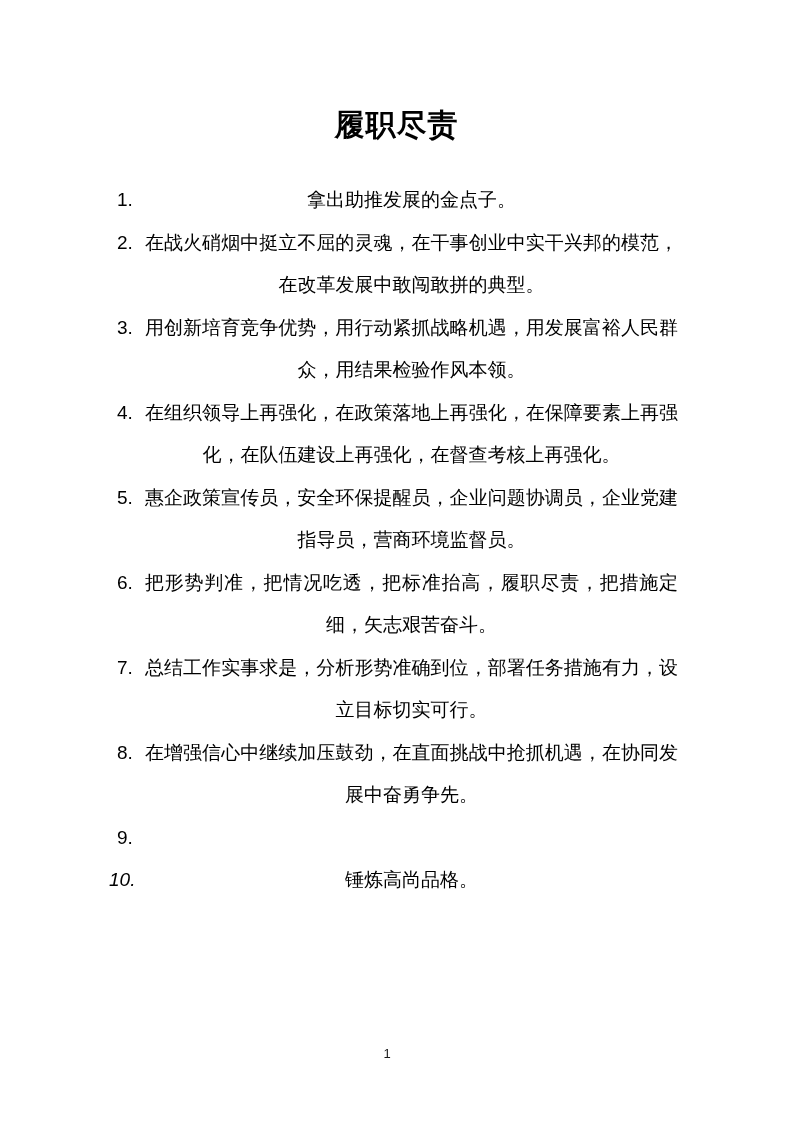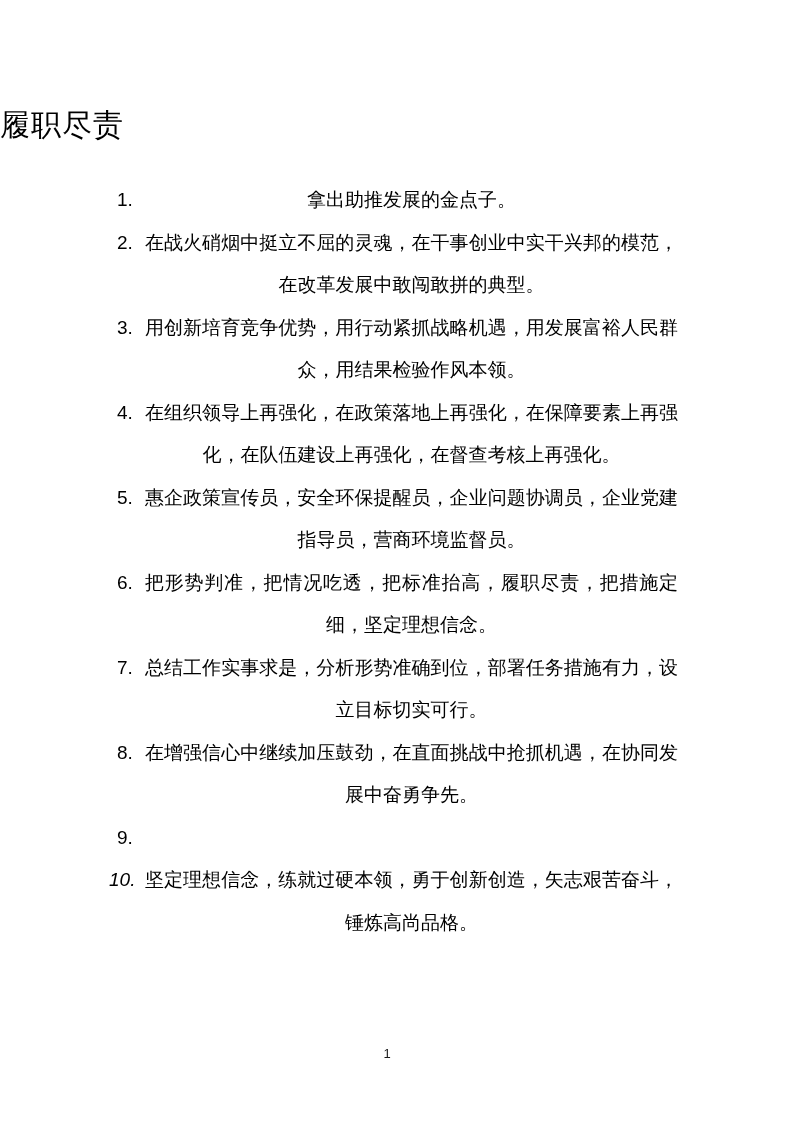--- a/index.html
+++ b/index.html
@@ -9,23 +9,23 @@
     height: 1122px;
     background: #ffffff;
     color: #000000;
     font-family: "Liberation Sans", "DejaVu Sans", sans-serif;
     overflow: hidden;
     box-sizing: border-box;
   }
   .title {
     margin: 0;
     padding-top: 105px;
-    text-align: left;
+    text-align: center;
     font-size: 30px;
-    font-weight: 400;
+    font-weight: 700;
     line-height: 40px;
     letter-spacing: 1px;
   }
   .list {
     list-style: none;
     margin: 34px 0 0 0;
     padding: 0 115px 0 96px;
   }
   .item {
     display: flex;
@@ -101,21 +101,21 @@
     <span class="text">
       <span class="line line-first">惠企政策宣传员，安全环保提醒员，企业问题协调员，企业党建</span>
       <span class="line line-last">指导员，营商环境监督员。</span>
     </span>
   </li>
 
   <li class="item">
     <span class="num">6.</span>
     <span class="text">
       <span class="line line-first">把形势判准，把情况吃透，把标准抬高，履职尽责，把措施定</span>
-      <span class="line line-last">细，坚定理想信念。</span>
+      <span class="line line-last">细，矢志艰苦奋斗。</span>
     </span>
   </li>
 
   <li class="item">
     <span class="num">7.</span>
     <span class="text">
       <span class="line line-first">总结工作实事求是，分析形势准确到位，部署任务措施有力，设</span>
       <span class="line line-last">立目标切实可行。</span>
     </span>
   </li>
@@ -130,19 +130,18 @@
 
   <li class="item">
     <span class="num">9.</span>
     <span class="text">
     </span>
   </li>
 
   <li class="item two-digit">
     <span class="num">10.</span>
     <span class="text">
-      <span class="line line-first">坚定理想信念，练就过硬本领，勇于创新创造，矢志艰苦奋斗，</span>
       <span class="line line-last">锤炼高尚品格。</span>
     </span>
   </li>
 </ol>
   <div class="page-number">1</div>
 </div>
 
 </body></html>

